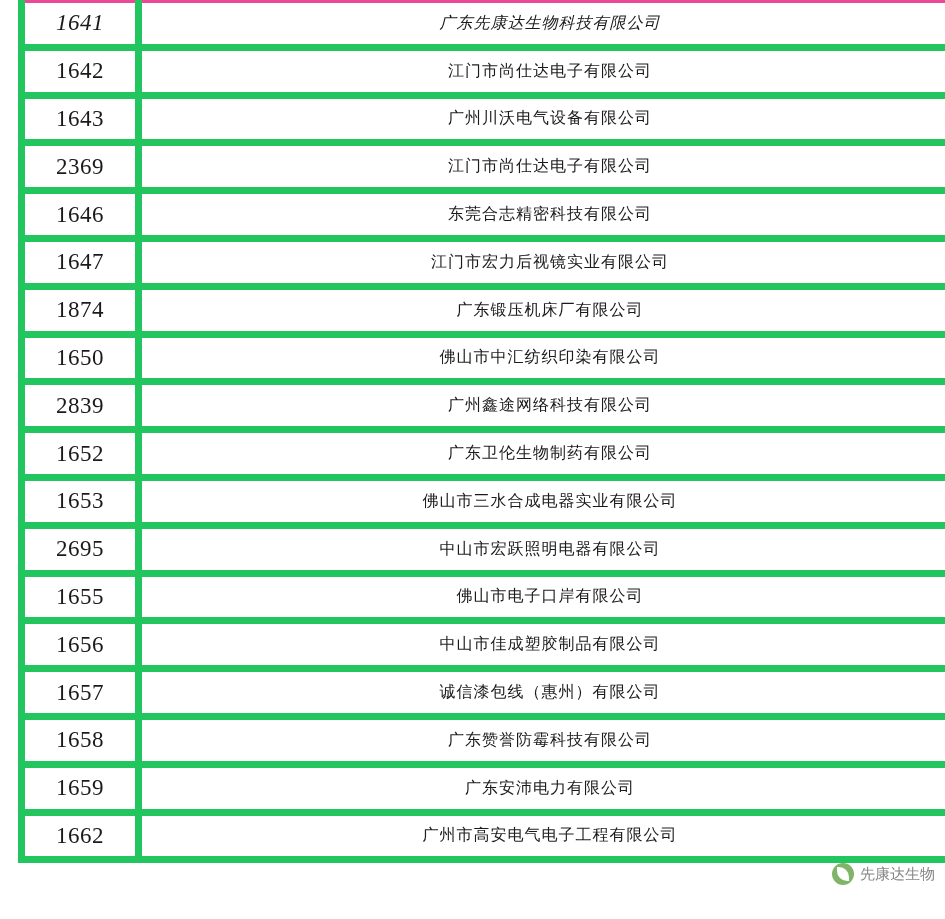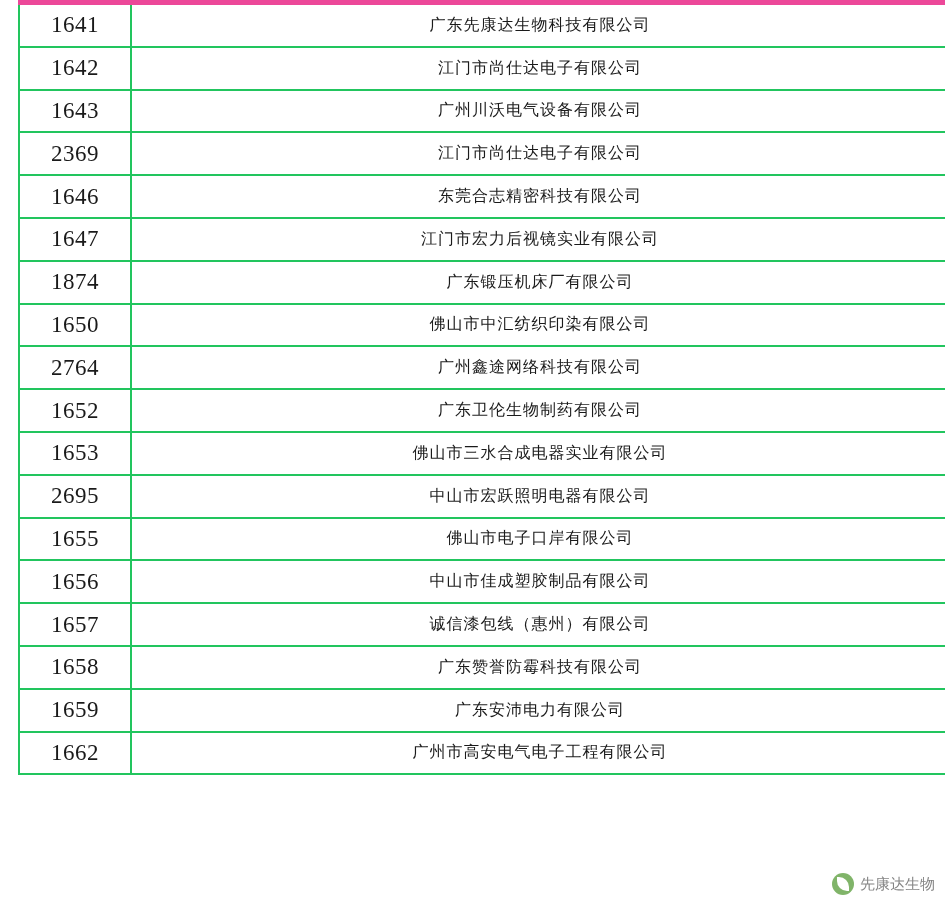--- a/index.html
+++ b/index.html
@@ -20,49 +20,50 @@
     position: relative;
     background: #ffffff;
   }
   table.company-table {
     border-collapse: collapse;
     width: 926px;
     margin-left: 18px;
     table-layout: fixed;
   }
   table.company-table td {
-    border: 2px solid #22c55e;
+    border: 7px solid #22c55e;
     height: 40.8px;
     padding: 0;
     vertical-align: middle;
     text-align: center;
     color: #1a1a1a;
   }
   td.col-index {
     width: 110px;
     font-size: 23px;
     font-family: "Liberation Serif", serif;
     letter-spacing: 0.5px;
   }
   td.col-name {
     width: 816px;
     font-size: 16px;
     font-family: "DejaVu Sans", sans-serif;
     letter-spacing: 1px;
   }
   
   table.company-table tr:first-child td {
-    border-top: 5px solid #ec4899;
+    border-top: 3px solid #ec4899;
+    font-style: italic;
   }
 
   
   .watermark {
     position: absolute;
     right: 10px;
-    bottom: 24px;
+    bottom: 34px;
     display: flex;
     align-items: center;
     gap: 6px;
     opacity: 0.85;
   }
   .wm-logo {
     width: 22px;
     height: 22px;
     border-radius: 50%;
     background: #6aa84f;
@@ -119,21 +120,21 @@
       </tr>
       <tr>
         <td class="col-index">1874</td>
         <td class="col-name">广东锻压机床厂有限公司</td>
       </tr>
       <tr>
         <td class="col-index">1650</td>
         <td class="col-name">佛山市中汇纺织印染有限公司</td>
       </tr>
       <tr>
-        <td class="col-index">2764</td>
+        <td class="col-index">2839</td>
         <td class="col-name">广州鑫途网络科技有限公司</td>
       </tr>
       <tr>
         <td class="col-index">1652</td>
         <td class="col-name">广东卫伦生物制药有限公司</td>
       </tr>
       <tr>
         <td class="col-index">1653</td>
         <td class="col-name">佛山市三水合成电器实业有限公司</td>
       </tr>

